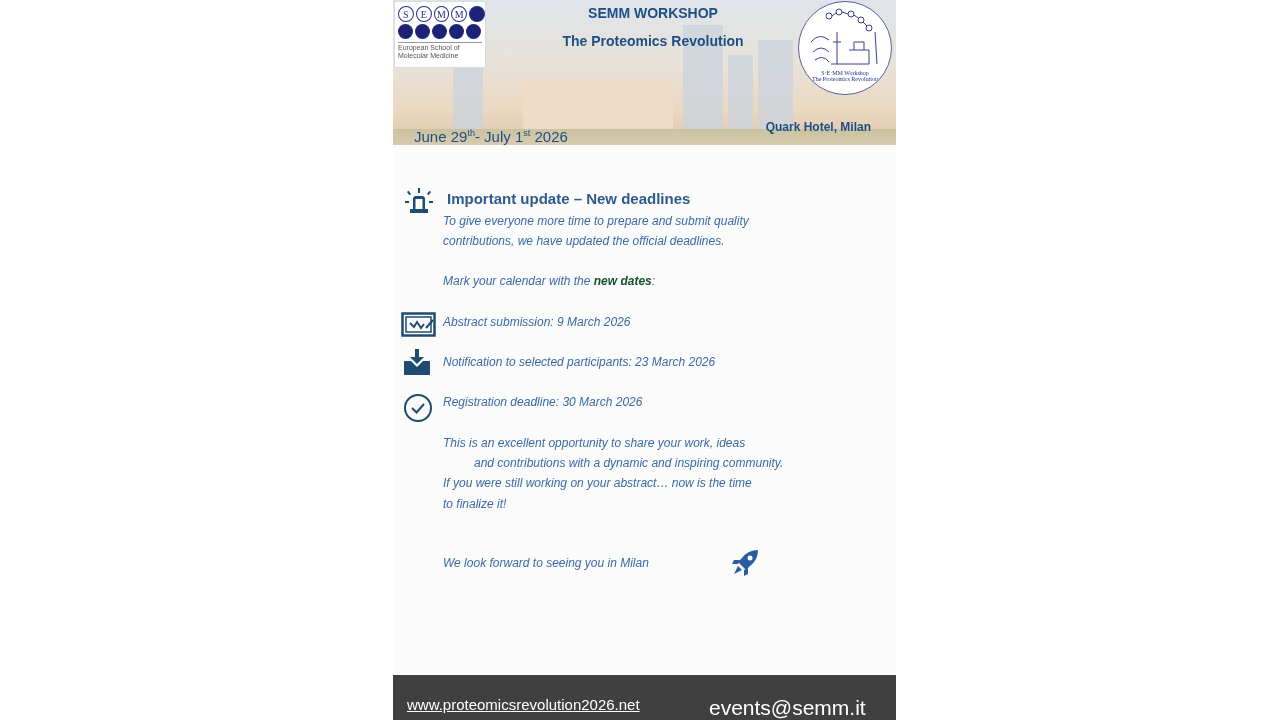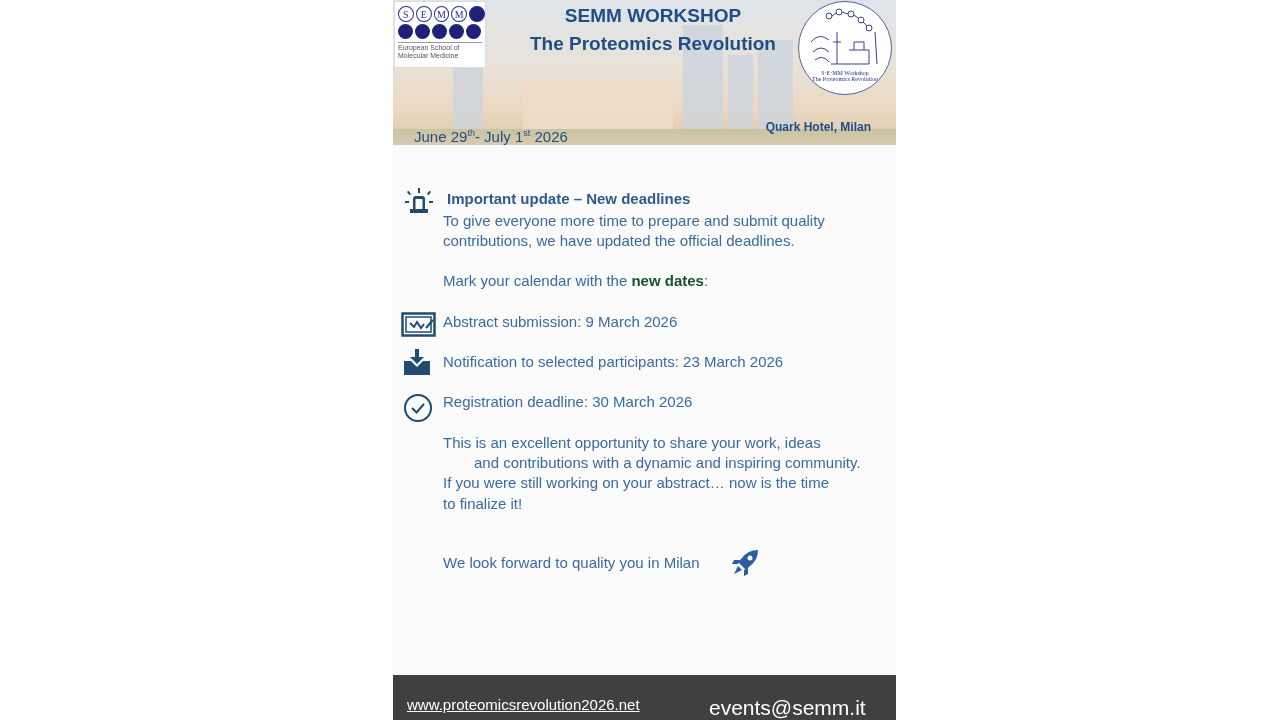--- a/index.html
+++ b/index.html
@@ -10,30 +10,30 @@
   .sky-bldg { position:absolute; bottom:10px; background:#c9d3dd; opacity:.75; }
   .duomo { position:absolute; left:130px; bottom:10px; width:150px; height:55px; background:#efdcc6; opacity:.9; }
   .ground { position:absolute; left:0; bottom:0; width:100%; height:16px; background:linear-gradient(180deg,#c9c3a0,#d8cbb0); }
   .logo-semm { position:absolute; left:1px; top:1px; width:90px; height:65px; background:#fff; border:1px solid #dcdcdc; }
   .logo-letters { display:flex; gap:2px; margin:4px 0 0 3px; }
   .logo-letters span { width:14px; height:14px; border:1px solid #2a2f8f; border-radius:50%; font-size:10px; color:#2a2f8f; display:flex; align-items:center; justify-content:center; font-family:"Liberation Serif", serif; }
   .logo-letters span.fill { background:#1e2277; }
   .logo-dots { display:flex; gap:2px; margin:2px 0 0 3px; }
   .logo-dots span { width:15px; height:15px; border-radius:50%; background:#1e2277; }
   .logo-text { font-size:7px; color:#555; margin:3px 0 0 3px; line-height:8px; border-top:1px solid #999; padding-top:1px; width:84px; }
-  .title { position:absolute; left:100px; width:320px; text-align:center; color:#1f4e85; font-weight:bold; font-size:19px; }
+  .title { position:absolute; left:100px; width:320px; text-align:center; color:#1f4e85; font-weight:bold; font-size:14px; }
   .badge-circle { position:absolute; left:405px; top:1px; width:92px; height:92px; border-radius:50%; background:#fff; border:1px solid #5a5f9f; overflow:hidden; }
   .badge-circle .b-text { position:absolute; left:0; right:0; top:68px; text-align:center; font-size:6px; color:#2a2f8f; font-family:"Liberation Serif", serif; }
   .date { position:absolute; left:21px; top:128px; color:#1f4e85; font-weight:normal; font-size:15px; }
   .date sup { font-size:9px; }
   .venue { position:absolute; right:25px; top:120px; color:#1f4e85; font-weight:bold; font-size:12px; }
 
   .content { position:absolute; left:0; top:0; width:503px; }
   .icon { position:absolute; color:#1f4c70; }
-  .txt { position:absolute; left:50px; color:#3a6aa5; font-size:15px; line-height:20px; white-space:nowrap; }
+  .txt { position:absolute; left:50px; color:#3a6aa5; font-size:12px; line-height:20px; white-space:nowrap;font-style:italic; }
   .txt b { color:#14532d; }
   .heading { position:absolute; left:54px; top:190px; color:#2e5a8e; font-weight:bold; font-size:15px; }
 
   .footer { position:absolute; left:0; top:675px; width:503px; height:45px; background:#404040; }
   .footer a { position:absolute; left:14px; top:21px; color:#ffffff; font-size:15px; text-decoration:underline; }
   .footer .email { position:absolute; left:316px; top:21px; color:#ffffff; font-size:21px; }
 </style>
 </head>
 <body>
 
@@ -136,21 +136,21 @@
         <path d="M9 15 L13.5 19.5 L21 11"></path>
       </svg>
     </span>
     <div class="txt" style="top:392px;">Registration deadline: 30 March 2026</div>
 
     <div class="txt" style="top:433px;">This is an excellent opportunity to share your work, ideas</div>
     <div class="txt" style="top:453px;margin-left:31px;">and contributions with a dynamic and inspiring community.</div>
     <div class="txt" style="top:473px;">If you were still working on your abstract… now is the time</div>
     <div class="txt" style="top:494px;">to finalize it!</div>
 
-    <div class="txt" style="top:553px;">We look forward to quality you in Milan</div>
+    <div class="txt" style="top:553px;">We look forward to seeing you in Milan</div>
     <span class="icon" style="left:337px;top:546px;">
       <svg width="32" height="32" viewBox="0 0 32 32" fill="#2a5ca0">
         <path d="M28 4 Q18 4 12 12 L8 16 L16 24 L20 20 Q28 14 28 4 Z"></path>
         <circle cx="20" cy="12" r="2.5" fill="#fbfbfc"></circle>
         <path d="M10 14 L4 14 L2 18 L8 18 Z"></path>
         <path d="M18 22 L18 28 L14 30 L14 24 Z"></path>
         <path d="M8 20 L4 28 L12 24 Z"></path>
       </svg>
     </span>
   </div>

